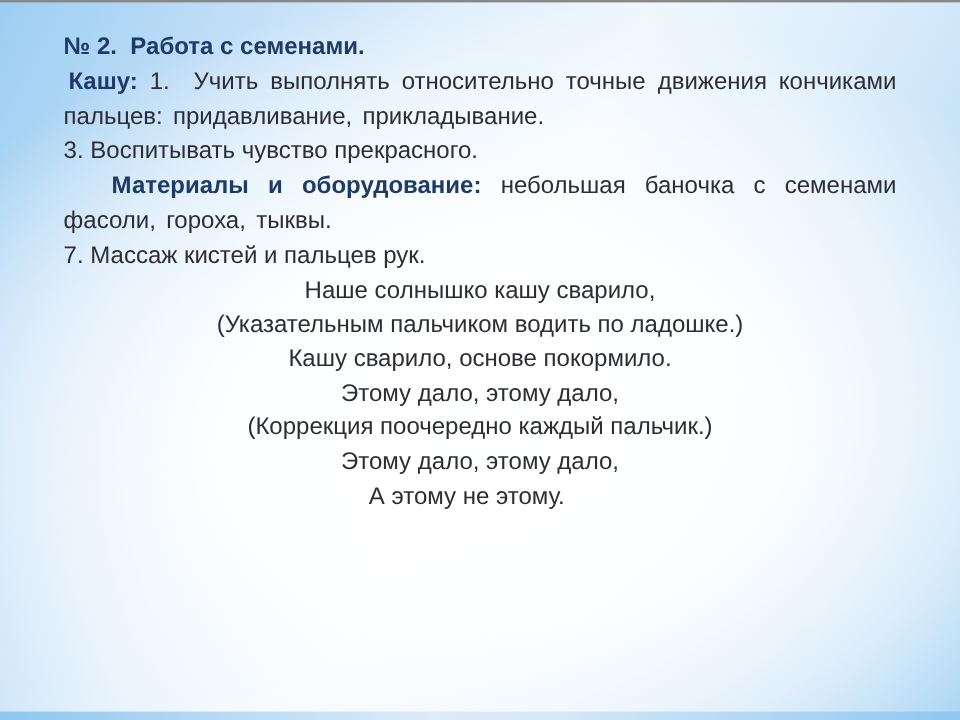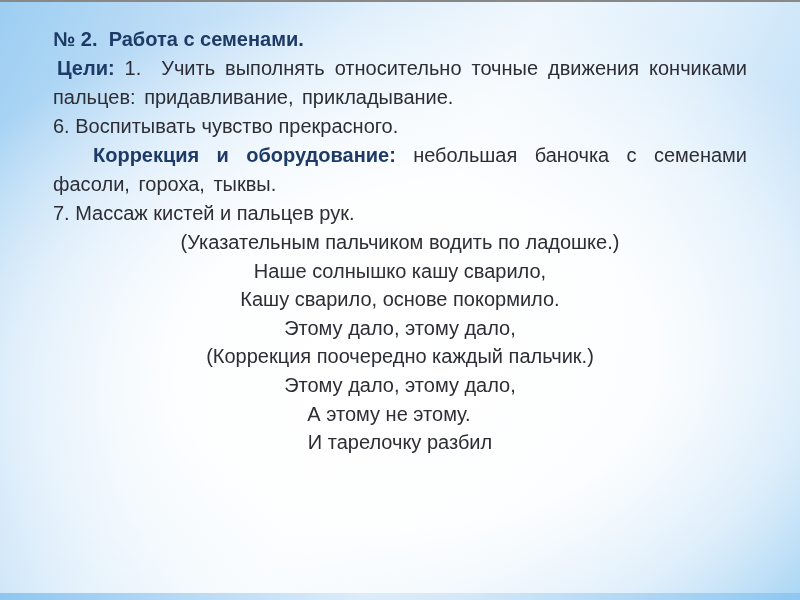--- a/index.html
+++ b/index.html
@@ -75,45 +75,44 @@
 
 <div class="slide">
 
   <div class="content">
 
     <p class="p-title">
       <span class="navy-bold">№ 2.&nbsp; Работа с семенами.</span>
     </p>
 
     <p class="p-goals just">
-      <span class="navy-bold">Цели:</span><span> 1.&nbsp; Учить выполнять относительно точные движения кончиками пальцев: придавливание, прикладывание.</span>
+      <span class="navy-bold">Кашу:</span><span> 1.&nbsp; Учить выполнять относительно точные движения кончиками пальцев: придавливание, прикладывание.</span>
     </p>
 
 
     <p class="p-goal3">
-      <span>6. Воспитывать чувство прекрасного.</span>
+      <span>3. Воспитывать чувство прекрасного.</span>
     </p>
 
     <p class="p-materials just">
-      <span class="navy-bold">Коррекция и оборудование:</span><span> небольшая баночка с семенами фасоли, гороха, тыквы.</span>
+      <span class="navy-bold">Материалы и оборудование:</span><span> небольшая баночка с семенами фасоли, гороха, тыквы.</span>
     </p>
 
 
     <p class="p-step">
       <span>7. Массаж кистей и пальцев рук.</span>
     </p>
 
     <div class="poem">
+      <div class="poem-line">Наше солнышко кашу сварило,</div>
       <div class="poem-line">(Указательным пальчиком водить по ладошке.)</div>
-      <div class="poem-line">Наше солнышко кашу сварило,</div>
       <div class="poem-line">Кашу сварило, основе покормило.</div>
       <div class="poem-line">Этому дало, этому дало,</div>
       <div class="poem-line">(Коррекция поочередно каждый пальчик.)</div>
       <div class="poem-line">Этому дало, этому дало,</div>
       <div class="poem-line shift-left">А этому не этому.</div>
-      <div class="poem-line">И тарелочку разбил</div>
     </div>
 
   </div>
 
   <div class="bottom-band"></div>
 
 </div>
 
 </body></html>

